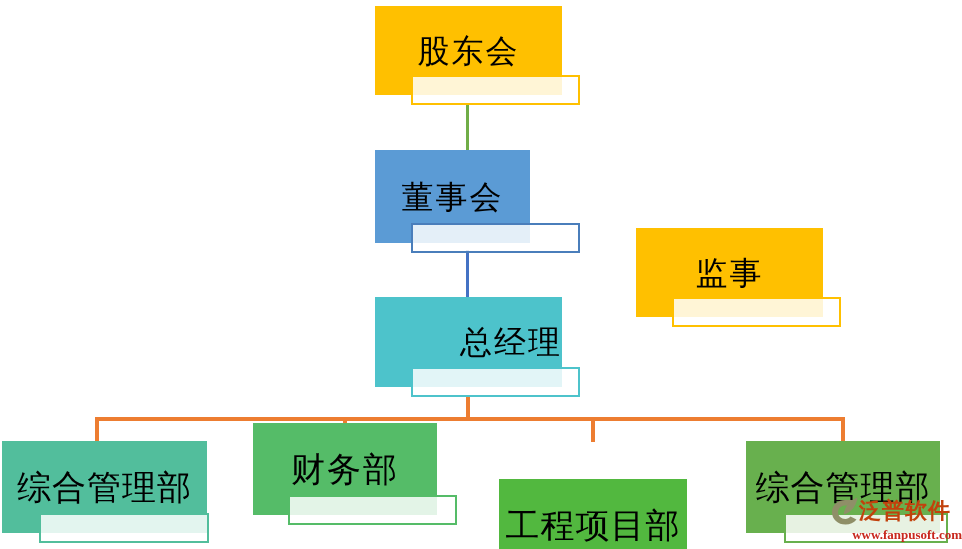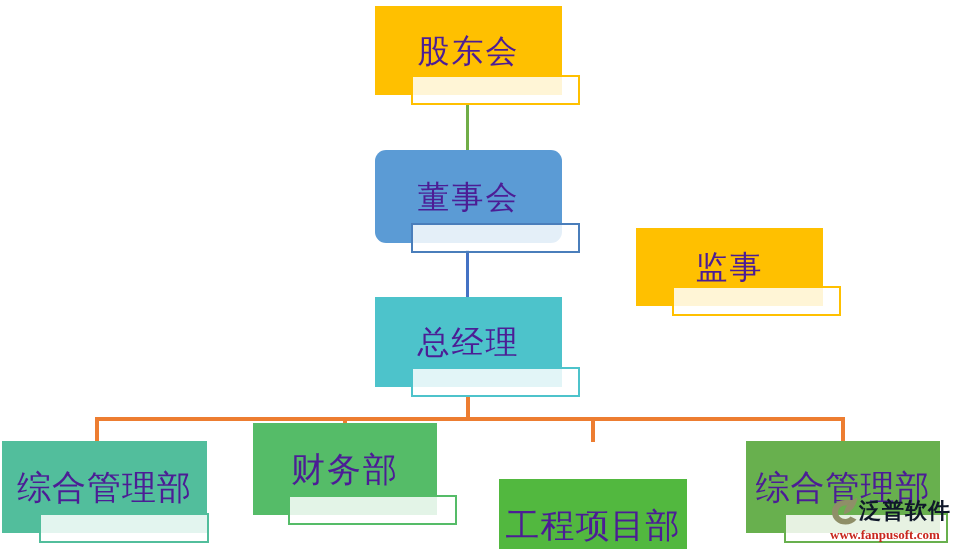--- a/index.html
+++ b/index.html
@@ -12,21 +12,21 @@
     background:#ffffff;
     overflow:hidden;
   }
 
   
   .node {
     position:absolute;
     display:flex;
     align-items:center;
     justify-content:center;
-    color:#4c1d95;
+    color:#000000;
     font-size:32px;
     font-weight:400;
     letter-spacing:2px;
     white-space:nowrap;
   }
   .node .label { line-height:1; }
 
   .tab {
     position:absolute;
     left:36px;
@@ -66,29 +66,30 @@
     left:830px; top:496px;
     width:132px;
     z-index:5;
     line-height:1;
   }
   .wm-row { display:flex; align-items:center; gap:1px; }
   .wm-brand {
     font-size:22px;
     font-weight:700;
     letter-spacing:1px;
-    color:#0f172a;
+    color:#c2410c;
     white-space:nowrap;
   }
   .wm-url {
     font-family:"Liberation Serif", serif;
     font-size:13px;
     font-weight:700;
     color:#C8281E;
     margin-top:2px;
+    text-align:right;
     white-space:nowrap;
   }
 </style>
 </head>
 <body>
 
 <div class="canvas">
 
   <div class="conn conn-green" style="left:466px; top:104px; width:3px; height:47px;"></div>
   <div class="conn conn-blue" style="left:466px; top:250px; width:3px; height:48px;"></div>
@@ -98,31 +99,31 @@
   <div class="conn conn-orange" style="left:95px;  top:417px; width:4px; height:25px;"></div>
   <div class="conn conn-orange" style="left:343px; top:417px; width:4px; height:25px;"></div>
   <div class="conn conn-orange" style="left:591px; top:417px; width:4px; height:25px;"></div>
   <div class="conn conn-orange" style="left:841px; top:417px; width:4px; height:25px;"></div>
 
   <div class="node gold" style="left:375px; top:6px; width:187px; height:89px;">
     <span class="label">股东会</span>
     <div class="tab"></div>
   </div>
 
-  <div class="node blue" style="left:375px; top:150px; width:187px; height:93px;border-radius:11px;">
+  <div class="node blue" style="left:375px; top:150px; width:155px; height:93px;">
     <span class="label">董事会</span>
     <div class="tab"></div>
   </div>
 
-  <div class="node gold" style="left:636px; top:228px; width:187px; height:78px;">
+  <div class="node gold" style="left:636px; top:228px; width:187px; height:89px;">
     <span class="label">监事</span>
     <div class="tab"></div>
   </div>
 
-  <div class="node teal" style="left:375px; top:297px; width:187px; height:90px;">
+  <div class="node teal" style="left:375px; top:297px; width:187px; height:90px;justify-content:flex-end;">
     <span class="label">总经理</span>
     <div class="tab"></div>
   </div>
 
   <div class="node green1" style="left:2px; top:441px; width:205px; height:92px; font-size:34px; letter-spacing:1px;">
     <span class="label">综合管理部</span>
     <div class="tab narrowfit" style="left:37px; width:auto;"></div>
   </div>
 
   <div class="node green2" style="left:253px; top:423px; width:184px; height:92px; font-size:34px;">

